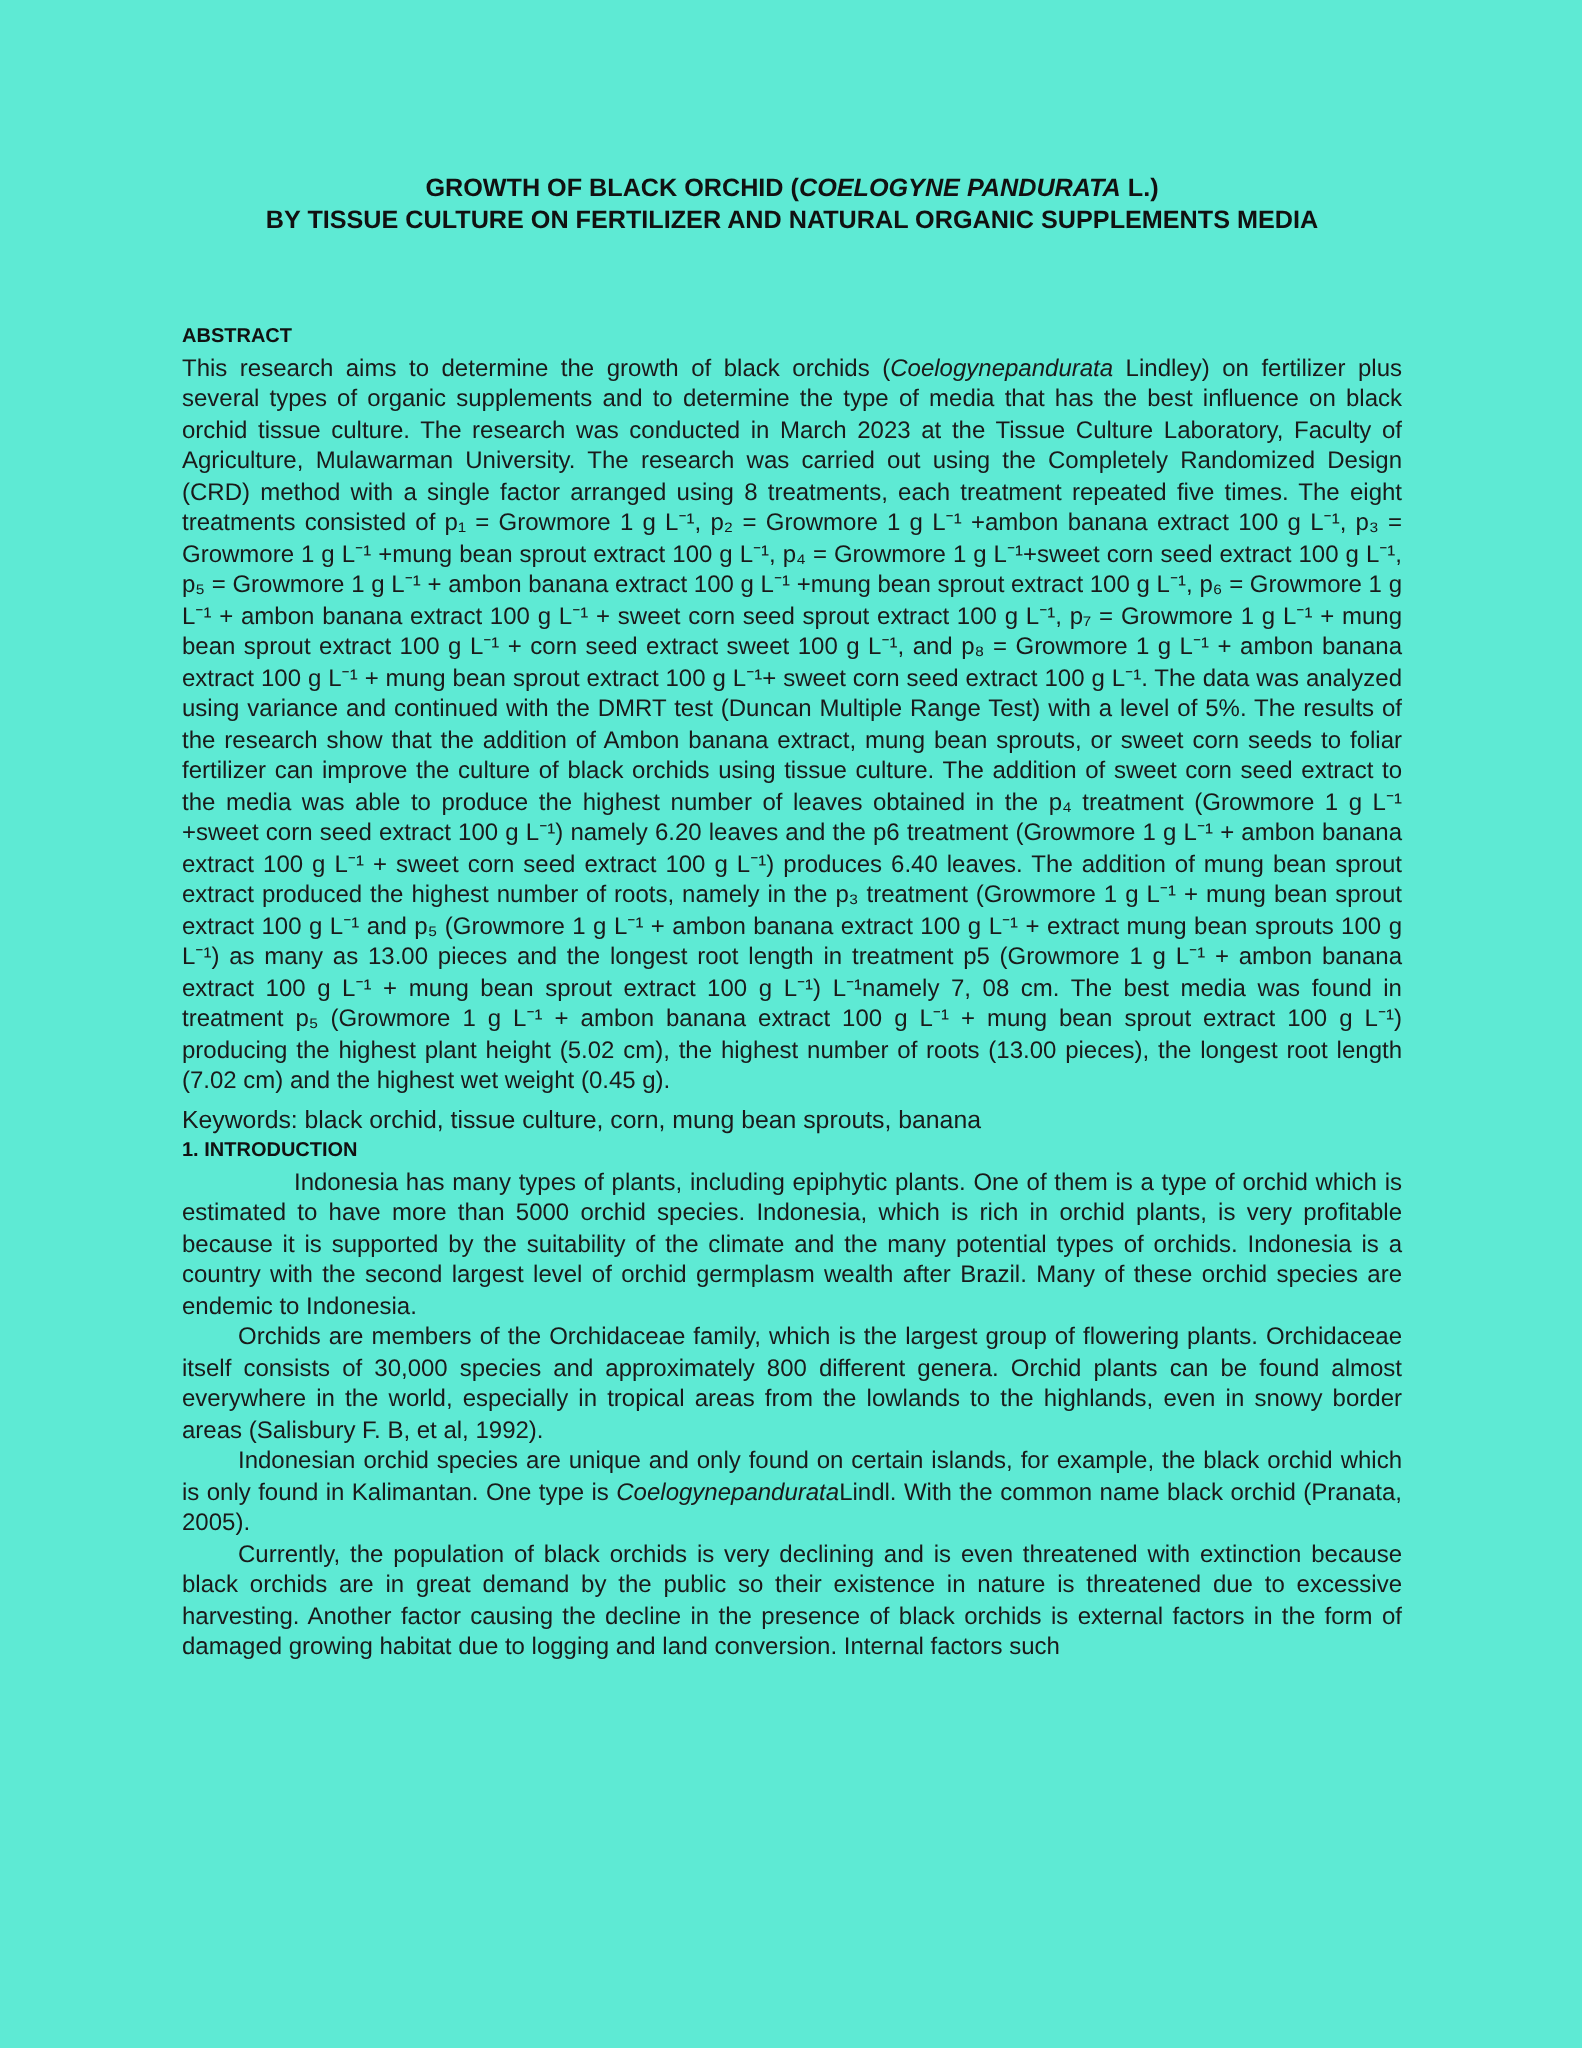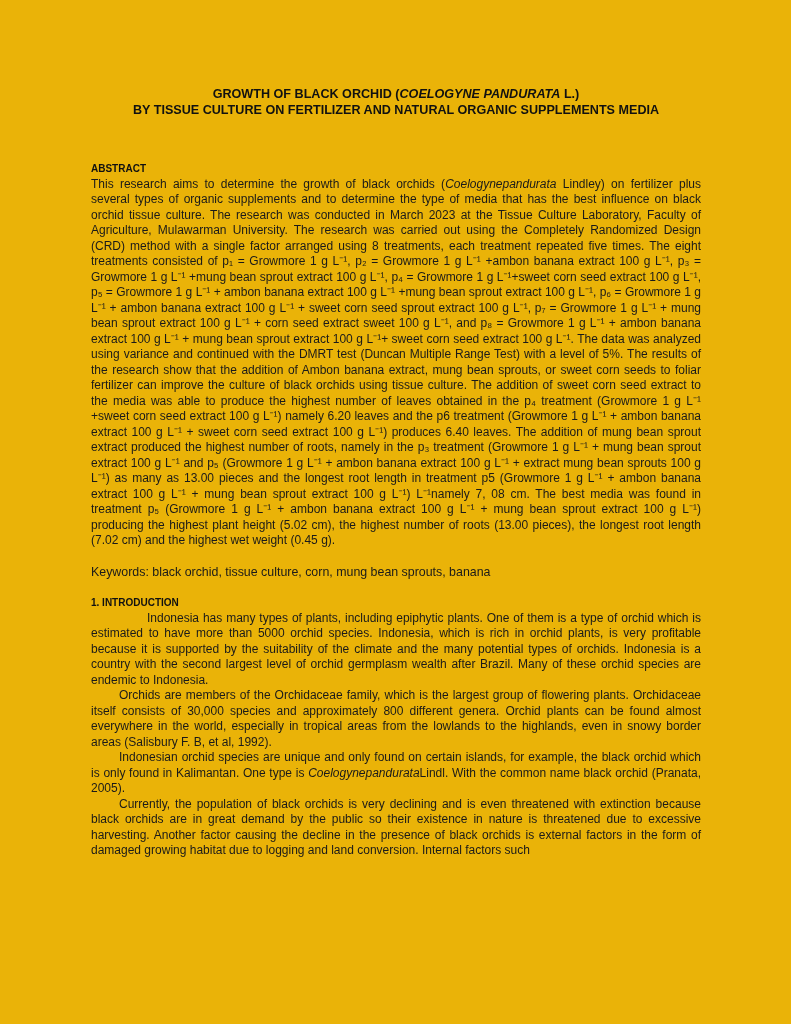--- a/index.html
+++ b/index.html
@@ -4,21 +4,21 @@
 <style>
   html, body {
     margin: 0;
     padding: 0;
     background: #ffffff;
   }
   .page {
     position: relative;
     width: 791px;
     height: 1024px;
-    background: #eab308;
+    background: #5eead4;
     box-sizing: border-box;
     padding: 86px 90px 0 91px;
     font-family: "Liberation Sans", sans-serif;
     color: #1a1a1a;
     overflow: hidden;
   }
   .title-block {
     text-align: center;
     font-weight: bold;
     font-size: 12.6px;
@@ -35,27 +35,26 @@
     margin-top: 43px;
   }
   .body-text {
     font-size: 12px;
     line-height: 15.5px;
     text-align: justify;
     color: #1a1a1a;
     margin: 0;
   }
   .keywords-line {
-    margin-top: 16px;
+    margin-top: 4px;
     font-size: 12.4px;
     line-height: 15.5px;
     color: #1a1a1a;
   }
   .intro-heading {
-    margin-top: 15px;
     margin-bottom: 0;
   }
   .para-indent-lg { text-indent: 56px; }
   .para-indent-sm { text-indent: 28px; }
 </style>
 </head>
 <body>
 
 <div class="page">
 

